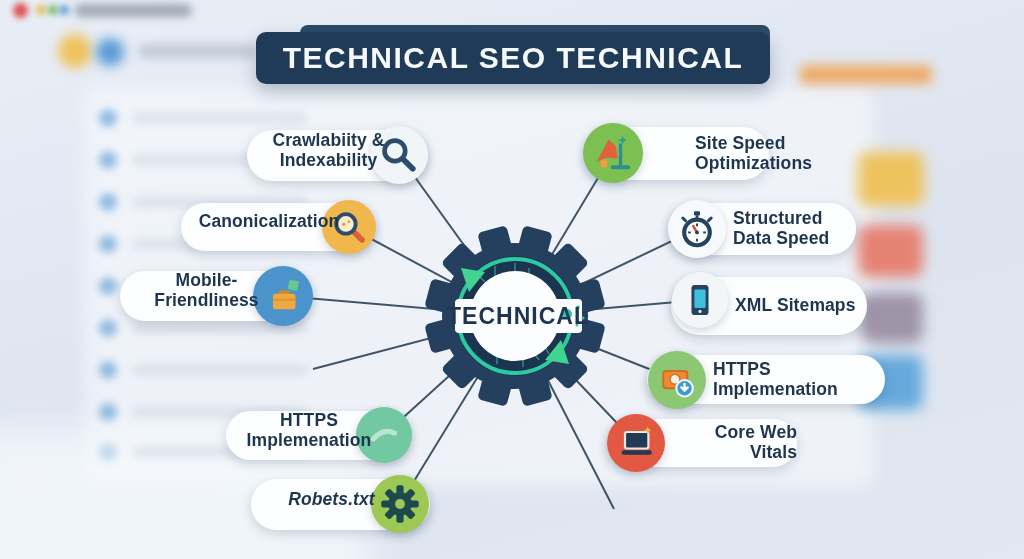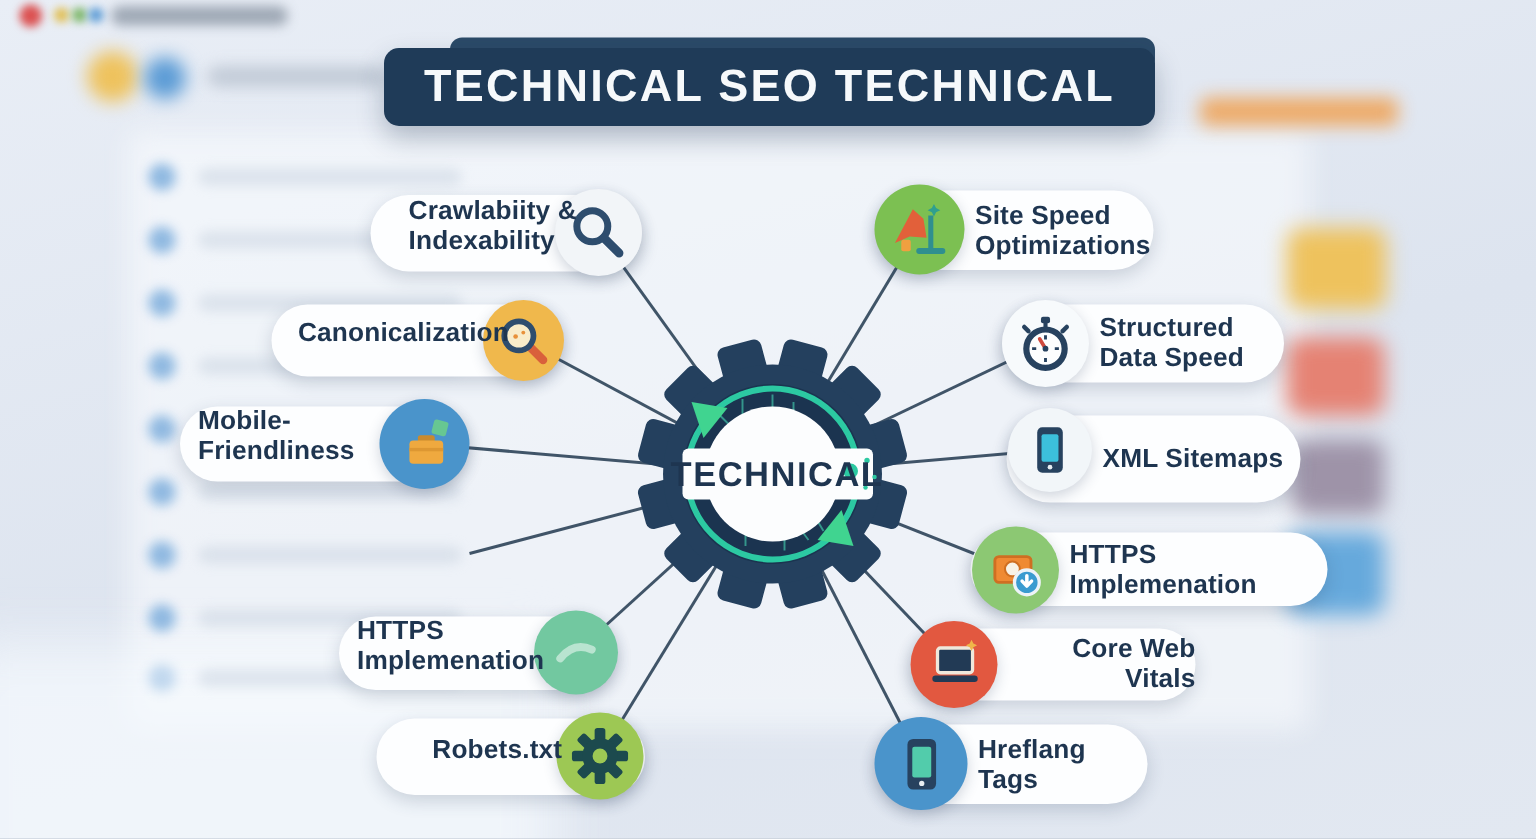--- a/index.html
+++ b/index.html
@@ -18,21 +18,21 @@
   .banner{position:absolute;z-index:7;background:var(--banner-bg,#1f3b58);border-radius:10px;
     display:flex;align-items:center;justify-content:center;box-shadow:0 8px 18px rgba(25,45,75,.28)}
   .banner span{color:#f6f9fb;font-weight:bold;font-size:30px;letter-spacing:1.5px}
   .node{position:absolute}
   .pill{position:absolute;inset:0;border-radius:999px;background:var(--pill-bg,#fdfeff);
     box-shadow:0 4px 12px rgba(45,65,95,.2)}
   .icon-circle{position:absolute;border-radius:50%;display:flex;align-items:center;justify-content:center;
     z-index:2;box-shadow:0 3px 9px rgba(45,65,95,.22)}
   .label{position:absolute;inset:0;z-index:3;display:flex;align-items:center;font-weight:bold;
     font-size:17.5px;color:var(--node-text,#1e3550);white-space:pre-line;line-height:1.12;letter-spacing:.1px}
-  .node-left .label{justify-content:center;text-align:left;padding:0 30px 10px 12px}
+  .node-left .label{justify-content:center;text-align:center;padding:0 30px 10px 12px}
   .node-right .label{text-align:left}
 </style>
 </head>
 <body>
 
 <div class="stage">
 
   <div class="bg">
     <div class="b round" style="left:13px;top:3px;width:15px;height:15px;background:#db5151;filter:blur(3px)"></div>
     <div class="b round" style="left:36px;top:5px;width:10px;height:10px;background:#e0bd4e;filter:blur(3px)"></div>
@@ -124,21 +124,21 @@
       </div>
       <div class="node node-left" style="left: 226px; top: 411px; width: 184px; height: 49px;">
         <div class="pill"></div>
         <div class="icon-circle" style="left: 130px; top: -4px; width: 56px; height: 56px; background: rgb(114, 200, 160);">
           <svg viewBox="0 0 32 32" width="42" height="42">
             <path d="M8,19 Q15,10.5 24,14.5" stroke="rgba(255,255,255,0.5)" stroke-width="4" fill="none" stroke-linecap="round"></path>
           </svg>
         </div>
         <div class="label">HTTPS Implemenation</div>
       </div>
-      <div class="node node-left" style="left: 251px; top: 479px; width: 179px; height: 51px;">
+      <div class="node node-left" style="left: 251px; top: 479px; width: 179px; height: 51px; font-style: italic;">
         <div class="pill"></div>
         <div class="icon-circle" style="left: 120px; top: -4px; width: 58px; height: 58px; background: rgb(157, 200, 84);">
           <svg viewBox="0 0 32 32" width="44" height="44">
             <g transform="translate(16,16)" fill="#1c4a4e">
               <rect x="-2.6" y="-13.6" width="5.2" height="7" rx="1.4" transform="rotate(0)"></rect>
               <rect x="-2.6" y="-13.6" width="5.2" height="7" rx="1.4" transform="rotate(45)"></rect>
               <rect x="-2.6" y="-13.6" width="5.2" height="7" rx="1.4" transform="rotate(90)"></rect>
               <rect x="-2.6" y="-13.6" width="5.2" height="7" rx="1.4" transform="rotate(135)"></rect>
               <rect x="-2.6" y="-13.6" width="5.2" height="7" rx="1.4" transform="rotate(180)"></rect>
               <rect x="-2.6" y="-13.6" width="5.2" height="7" rx="1.4" transform="rotate(225)"></rect>
@@ -155,21 +155,21 @@
         <div class="pill"></div>
         <div class="icon-circle" style="left: -1px; top: -4px; width: 60px; height: 60px; background: rgb(124, 192, 82);">
           <svg viewBox="0 0 32 32" width="45" height="45">
             <polygon points="4,22 12.5,6 17.5,10.5 19,19.5 11,19" fill="#e2603a"></polygon>
             <rect x="7" y="20.5" width="4.5" height="5.5" rx="1" fill="#f0a040"></rect>
             <line x1="21" y1="9" x2="21" y2="25.5" stroke="#2f8f8f" stroke-width="2.4"></line>
             <line x1="15.5" y1="25.8" x2="26.5" y2="25.8" stroke="#2f8f8f" stroke-width="2.8" stroke-linecap="round"></line>
             <path d="M22.5,3.5 l1,2 2,1 -2,1 -1,2 -1,-2 -2,-1 2,-1 z" fill="#2f9f8f"></path>
           </svg>
         </div>
-        <div class="label" style="padding-left: 66px;">Site Speed
+        <div class="label" style="padding-left: 66px; margin-left: 45px;">Site Speed
 Optimizations</div>
       </div>
       <div class="node node-right" style="left: 668px; top: 203px; width: 188px; height: 52px;">
         <div class="pill"></div>
         <div class="icon-circle" style="left: 0px; top: -3px; width: 58px; height: 58px; background: rgb(247, 250, 252);">
           <svg viewBox="0 0 32 32" width="44" height="44">
             <rect x="13.8" y="3" width="4.4" height="3.2" rx="1" fill="#27425f"></rect>
             <rect x="15" y="6" width="2" height="2.6" fill="#27425f"></rect>
             <line x1="24.3" y1="10" x2="26.3" y2="8" stroke="#27425f" stroke-width="2.2" stroke-linecap="round"></line>
             <line x1="7.7" y1="10" x2="5.7" y2="8" stroke="#27425f" stroke-width="2.2" stroke-linecap="round"></line>
@@ -211,31 +211,20 @@
       <div class="node node-right" style="left: 607px; top: 419px; width: 190px; height: 48px;">
         <div class="pill"></div>
         <div class="icon-circle" style="left: 0px; top: -5px; width: 58px; height: 58px; background: rgb(226, 88, 64);">
           <svg viewBox="0 0 32 32" width="44" height="44">
             <rect x="8" y="8" width="17" height="12" rx="1.4" fill="#223a55" stroke="#efe8dc" stroke-width="1.6"></rect>
             <rect x="5.5" y="21.3" width="22" height="3.2" rx="1.6" fill="#223a55"></rect>
             <path d="M24.5,4 l.9,1.8 1.8,.9 -1.8,.9 -.9,1.8 -.9,-1.8 -1.8,-.9 1.8,-.9 z" fill="#f0b54a"></path>
           </svg>
         </div>
         <div class="label" style="padding-left: 65px; text-align: right;">Core Web Vitals</div>
-      </div>
-      <div class="node node-right" style="left: 584px; top: 483px; width: 181px; height: 53px;">
-        <div class="pill"></div>
-        <div class="icon-circle" style="left: -1px; top: -5px; width: 62px; height: 62px; background: rgb(74, 148, 203);">
-          <svg viewBox="0 0 32 32" width="47" height="47">
-            <rect x="9.5" y="4.5" width="13" height="23" rx="2.6" fill="#27425f"></rect>
-            <rect x="11.7" y="8" width="8.6" height="14" rx="1" fill="#52ccab"></rect>
-            <circle cx="16" cy="24.7" r="1.2" fill="#e8eef2"></circle>
-          </svg>
-        </div>
-        <div class="label" style="padding-left: 68px;">Hreflang Tags</div>
       </div>
     </div>
 
   <svg id="gear-svg" width="224" height="224" viewBox="0 0 224 224" style="left:403px;top:204px">
     <g id="gear-g" transform="translate(112,112)">
         <g fill="#24405e">
           <rect x="-15" y="-90" width="30" height="28" rx="5" transform="rotate(15)"></rect>
           <rect x="-15" y="-90" width="30" height="28" rx="5" transform="rotate(45)"></rect>
           <rect x="-15" y="-90" width="30" height="28" rx="5" transform="rotate(75)"></rect>
           <rect x="-15" y="-90" width="30" height="28" rx="5" transform="rotate(105)"></rect>

